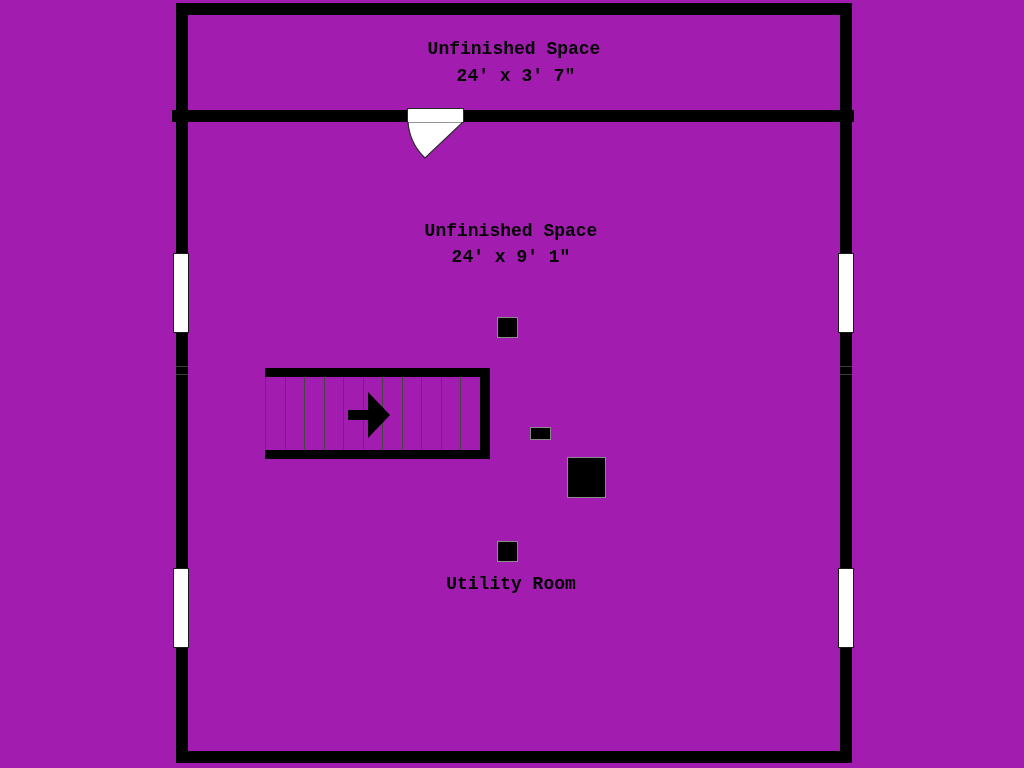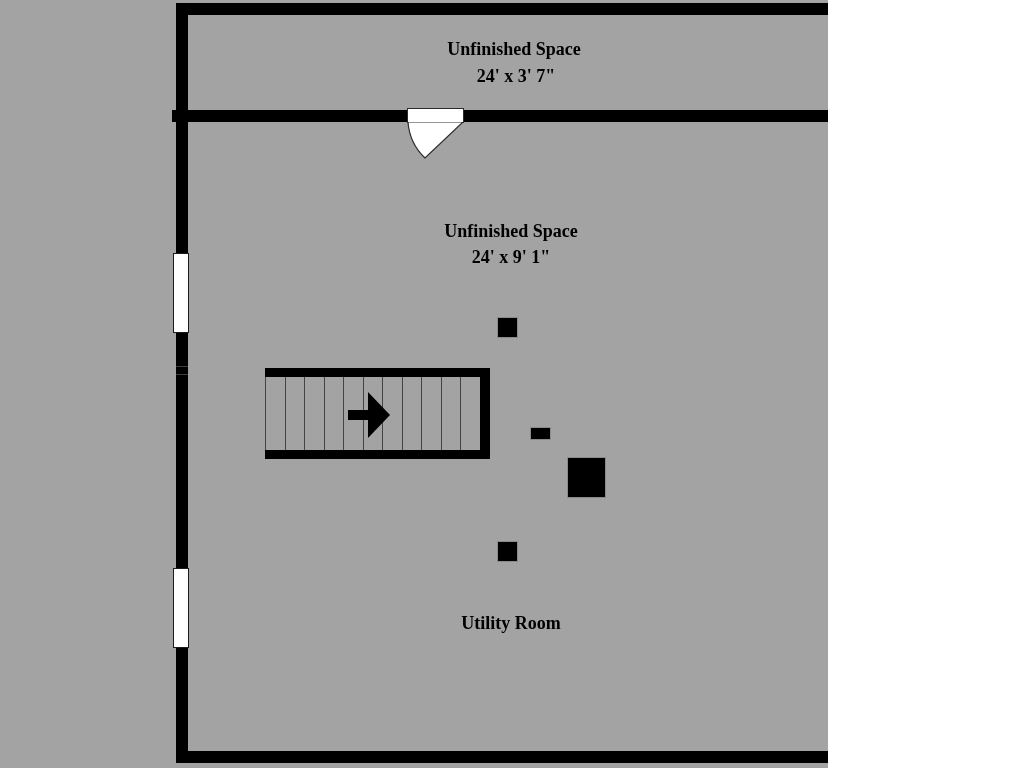--- a/index.html
+++ b/index.html
@@ -1,21 +1,21 @@
 <!DOCTYPE html>
 <html><head>
 <meta charset="utf-8">
 <style>
   html, body { margin: 0; padding: 0; background: #ffffff; }
   .canvas {
     position: relative;
-    width: 828px;
+    width: 1024px;
     height: 768px;
-    background: #a3a3a3;
-    font-family: Liberation Serif, serif;
+    background: #a21caf;
+    font-family: Liberation Mono, monospace;
     color: #000000;
     overflow: hidden;
   }
   .wall { position: absolute; background: #000000; }
   .joint { position: absolute; background: #3d3d3d; height: 1px; }
   .window {
     position: absolute;
     width: 16px; height: 80px;
     background: #ffffff;
     border: 1px solid #1a1a1a;
@@ -99,15 +99,15 @@
 
   <div class="post post-a"></div>
   <div class="post post-b"></div>
   <div class="post post-c"></div>
   <div class="post post-d"></div>
 
   <div class="label" style="left:514px; top:49px;">Unfinished Space</div>
   <div class="label" style="left:516px; top:76px;">24' x 3' 7"</div>
   <div class="label" style="left:511px; top:231px;">Unfinished Space</div>
   <div class="label" style="left:511px; top:257px;">24' x 9' 1"</div>
-  <div class="label" style="left:511px; top:623px;">Utility Room</div>
+  <div class="label" style="left:511px; top:584px;">Utility Room</div>
 
 </div>
 
 </body></html>

